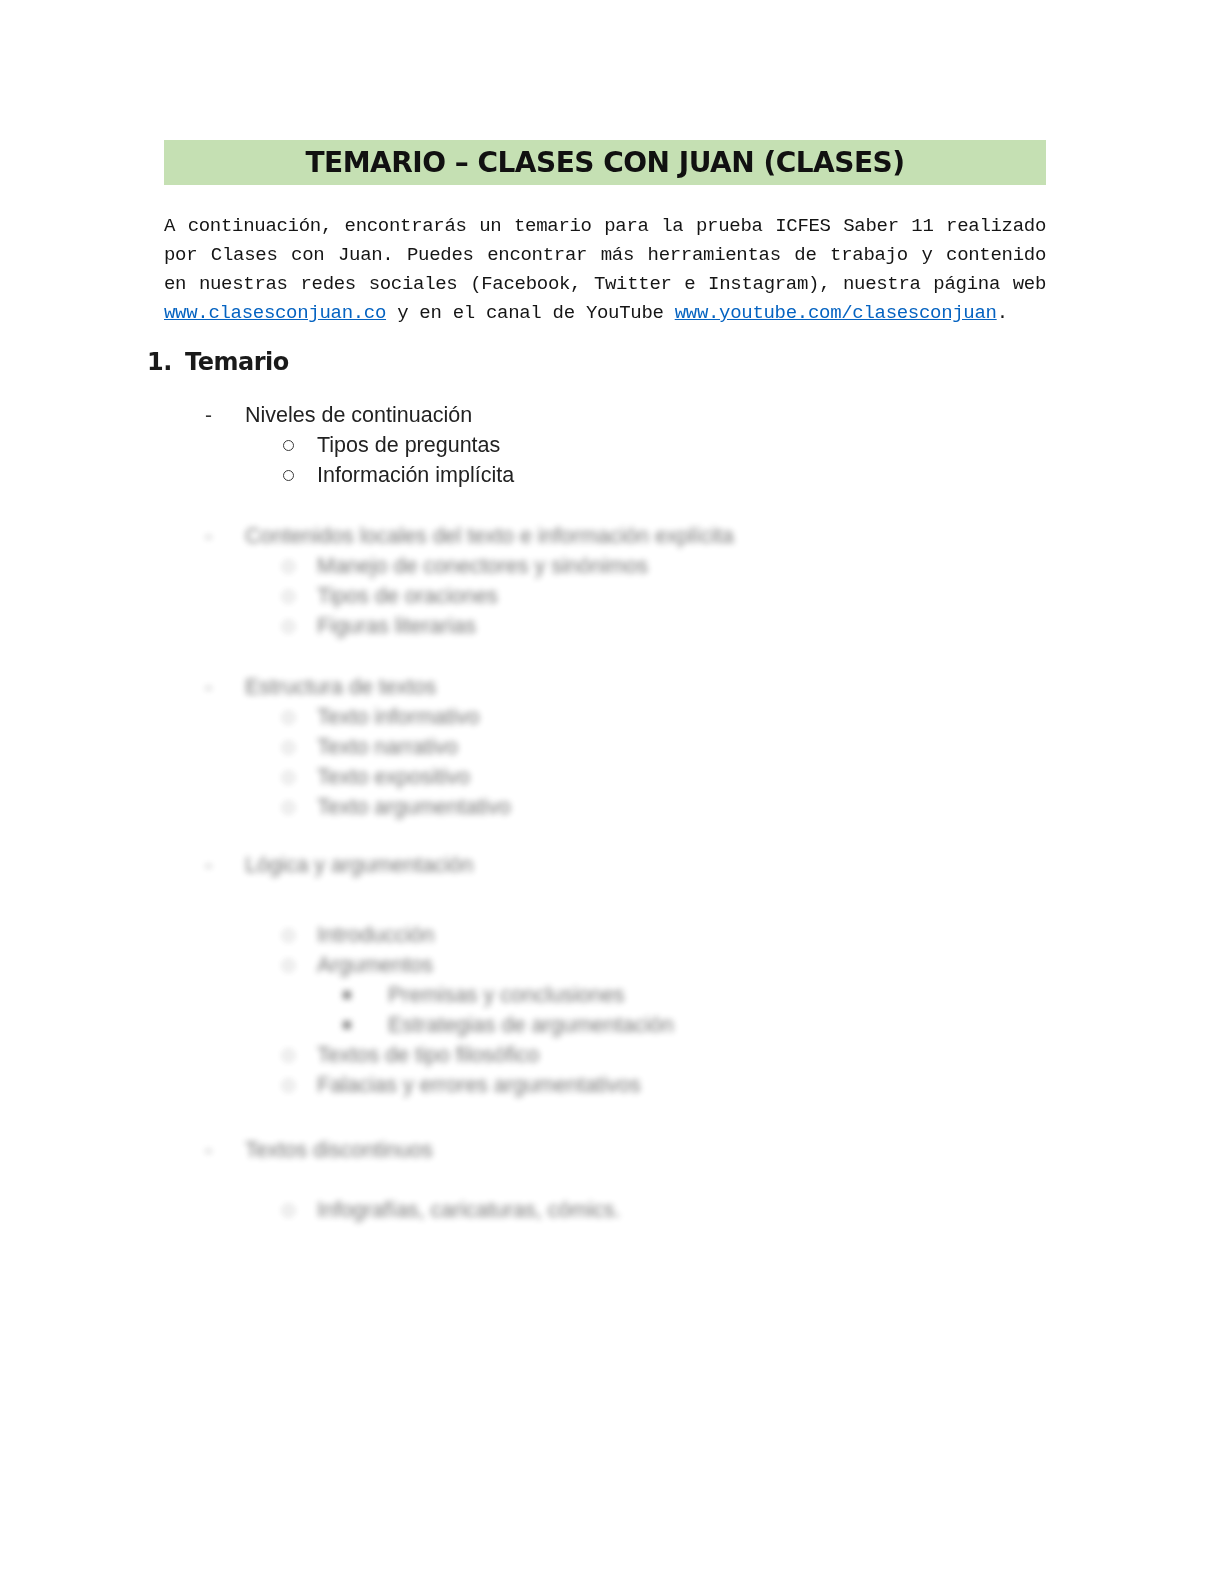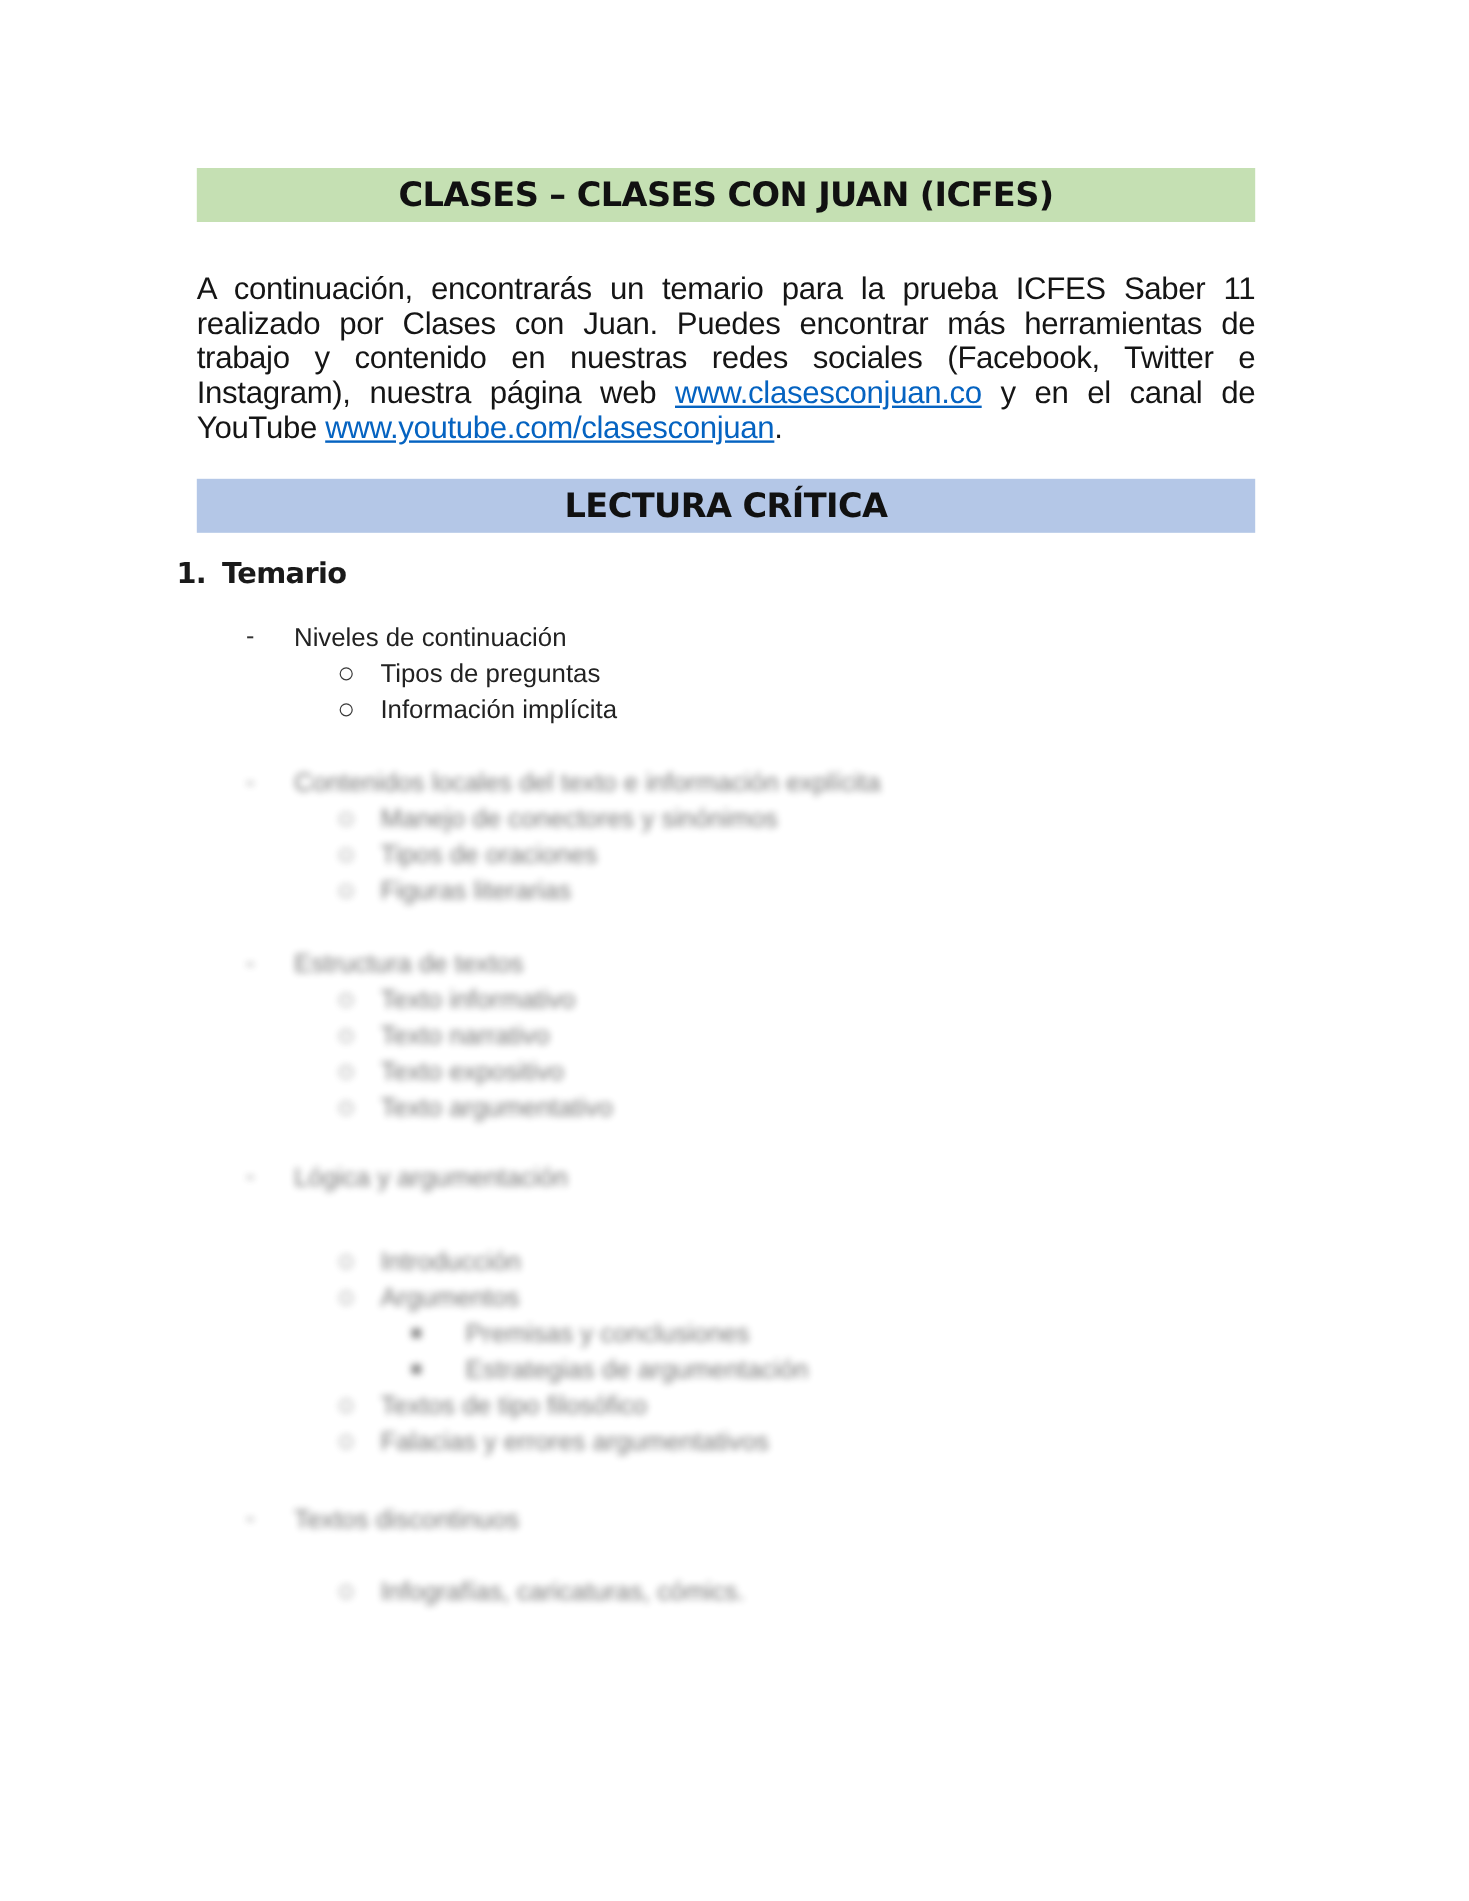--- a/index.html
+++ b/index.html
@@ -22,23 +22,23 @@
     align-items: center;
     justify-content: center;
     font-weight: bold;
     font-size: 28px;
     letter-spacing: -0.5px;
     color: #111111;
   }
   .banner-green { margin-top: 140px; background: #c5e0b3; }
   .banner-blue  { margin-top: 28px;  background: #b4c7e7; }
   .intro {
-    margin-top: 41px;
-    font-family: Liberation Sans, sans-serif;
-    font-size: 26px;
+    margin-top: 27px;
+    font-family: Liberation Mono, monospace;
+    font-size: 19px;
     letter-spacing: -0.3px;
     line-height: 29px;
     text-align: justify;
     color: #151515;
   }
   .intro a {
     color: #0563c1;
     text-decoration: underline;
     cursor: pointer;
   }
@@ -92,28 +92,25 @@
   }
   .first-group { margin-top: 22px; }
 </style>
 </head>
 <body>
 
 <div class="page">
   <div class="content">
 
     <div class="banner banner-green">
-      <span>CLASES – CLASES CON JUAN (ICFES)</span>
+      <span>TEMARIO – CLASES CON JUAN (CLASES)</span>
     </div>
 
     <p class="intro"><span>A continuación, encontrarás un temario para la prueba ICFES Saber 11 realizado por Clases con Juan. Puedes encontrar más herramientas de trabajo y contenido en nuestras redes sociales (Facebook, Twitter e Instagram), nuestra página web </span><a>www.clasesconjuan.co</a><span>  y en el canal de YouTube </span><a>www.youtube.com/clasesconjuan</a><span>.</span></p>
 
-    <div class="banner banner-blue">
-      <span>LECTURA CRÍTICA</span>
-    </div>
 
     <div class="list-heading">
       <span class="num">1.</span>
       <span>Temario</span>
     </div>
 
     <div class="outline">
 
       <div class="row l1 first-group">
         <span class="bullet-box">

